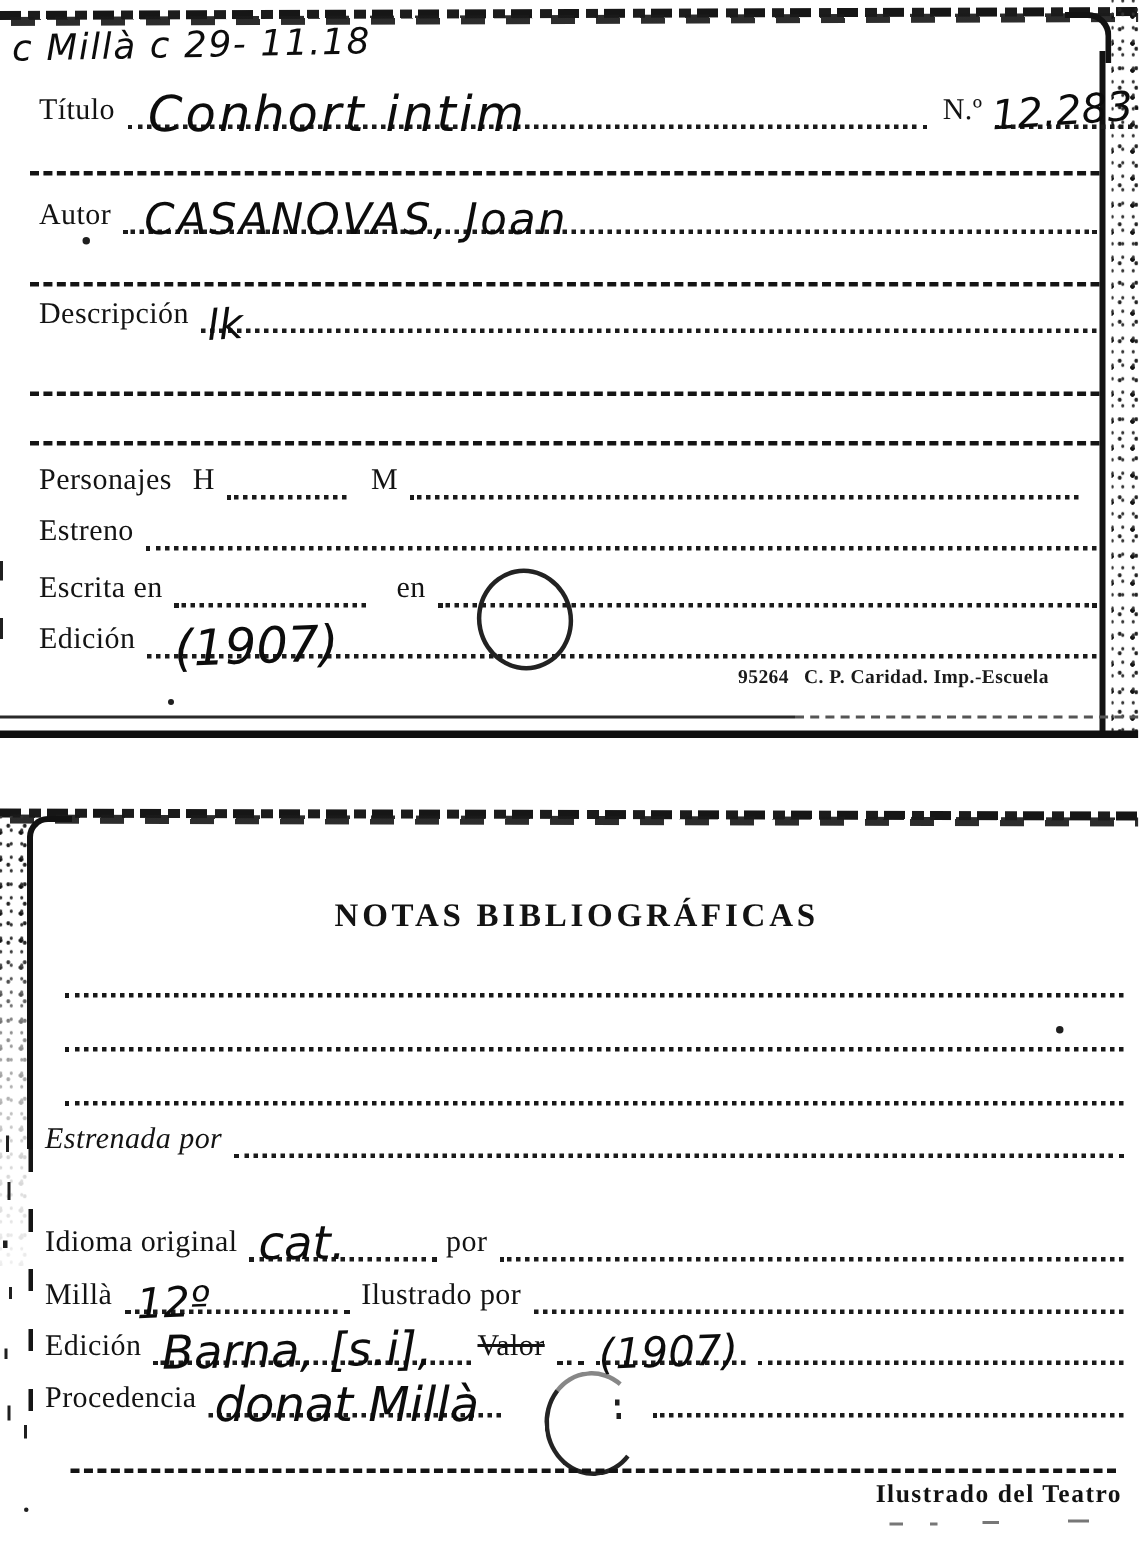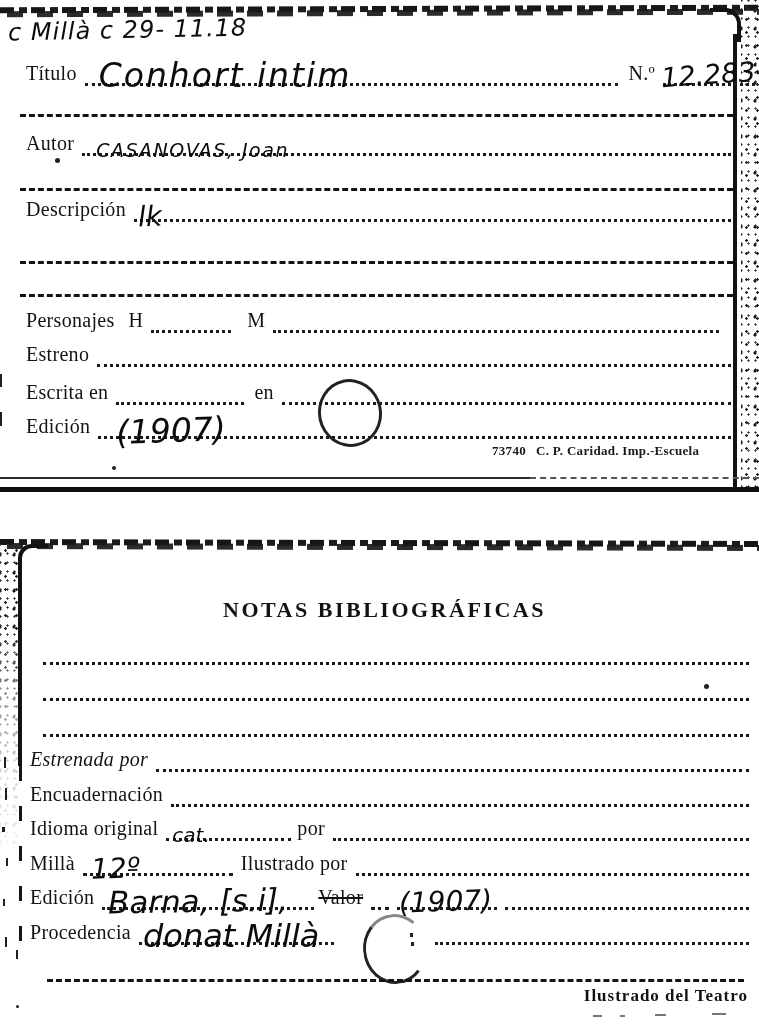--- a/index.html
+++ b/index.html
@@ -92,21 +92,21 @@
     <span class="ln w92">
       <span class="hw" style="font-size:27px;bottom:-3px;left:-2px;transform:rotate(-4deg);">12.283-N</span>
     </span>
   </div>
 
   <div class="hr heavy" style="top:114px;left:20px;right:26px;"></div>
 
   <div class="row" style="left:26px;top:120px;right:28px;height:36px;">
     <span class="lbl">Autor</span>
     <span class="ln grow">
-      <span class="hw" style="font-size:19px;letter-spacing:1.5px;bottom:-6px;left:14px;">CASANOVAS, Joan</span>
+      <span class="hw" style="font-size:29px;letter-spacing:1.5px;bottom:-6px;left:14px;">CASANOVAS, Joan</span>
     </span>
   </div>
 
   <div class="hr heavy" style="top:188px;left:20px;right:26px;"></div>
 
   <div class="row" style="left:26px;top:186px;right:28px;height:36px;">
     <span class="lbl">Descripción</span>
     <span class="ln grow">
       <span class="hw" style="font-size:28px;bottom:-10px;left:4px;transform:rotate(-3deg);">lk</span>
     </span>
@@ -124,35 +124,35 @@
   </div>
 
   <div class="row" style="left:26px;top:333px;right:28px;height:34px;">
     <span class="lbl">Estreno</span>
     <span class="ln grow"></span>
   </div>
 
   <div class="row" style="left:26px;top:371px;right:28px;height:34px;">
     <span class="lbl">Escrita en</span>
     <span class="ln w128"></span>
-    <span class="lbl" style="margin-left:10px;">en</span>
+    <span class="lbl" style="margin-left:20px;">en</span>
     <span class="ln grow"></span>
   </div>
 
   <div class="row" style="left:26px;top:405px;right:28px;height:34px;">
     <span class="lbl">Edición</span>
     <span class="ln grow">
       <span class="hw" style="font-size:33px;bottom:-10px;left:18px;transform:rotate(-2deg);">(1907)</span>
     </span>
   </div>
 
   <div class="stamp1"></div>
 
   <div class="imprint">
-    <span>73740</span>
+    <span>95264</span>
     <span>C. P. Caridad. Imp.-Escuela</span>
   </div>
 
   <div class="thinline"></div>
   <div class="thinline2"></div>
   <div class="thickline"></div>
 
   <div class="torn" style="top:540px;transform:rotate(.15deg);"></div>
   <div class="corner-tl"></div>
   <div class="edge-left-solid"></div>
@@ -163,29 +163,25 @@
 
   <div class="hr" style="top:662px;left:43px;right:10px;"></div>
   <div class="hr" style="top:698px;left:43px;right:10px;"></div>
   <div class="hr" style="top:734px;left:43px;right:10px;"></div>
 
   <div class="row" style="left:30px;top:738px;right:10px;height:34px;font-style:italic;">
     <span class="lbl">Estrenada por</span>
     <span class="ln grow"></span>
   </div>
 
-  <div class="row" style="left:30px;top:773px;right:10px;height:34px;">
-    <span class="lbl">Encuadernación</span>
-    <span class="ln grow"></span>
-  </div>
 
   <div class="row" style="left:30px;top:807px;right:10px;height:34px;">
     <span class="lbl">Idioma original</span>
     <span class="ln w125">
-      <span class="hw" style="font-size:20px;bottom:-6px;left:6px;">cat.</span>
+      <span class="hw" style="font-size:31px;bottom:-6px;left:6px;">cat.</span>
     </span>
     <span class="lbl" style="margin-left:6px;">por</span>
     <span class="ln grow"></span>
   </div>
 
   <div class="row" style="left:30px;top:842px;right:10px;height:34px;">
     <span class="lbl">Millà</span>
     <span class="ln w150">
       <span class="hw" style="font-size:28px;bottom:-8px;left:8px;transform:rotate(-2deg);">12º</span>
     </span>

